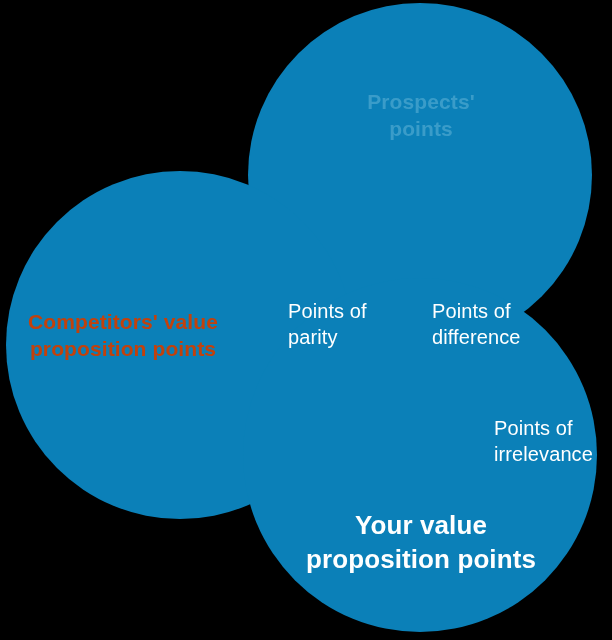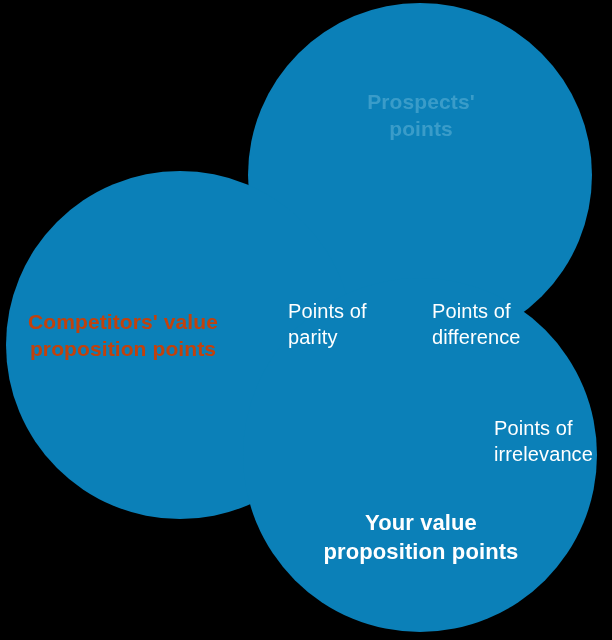--- a/index.html
+++ b/index.html
@@ -78,21 +78,21 @@
     text-align: left;
     font-size: 20px;
     font-weight: normal;
     color: #ffffff;
   }
   .label-yourvalue {
     left: 296px;
     top: 509px;
     width: 250px;
     text-align: center;
-    font-size: 22px;
+    font-size: 26px;
     font-weight: bold;
     color: #ffffff;
   }
 </style>
 </head>
 <body>
 
 <div id="venn-diagram">
 
   <svg id="venn-svg" viewBox="0 0 612 640" aria-hidden="true">

